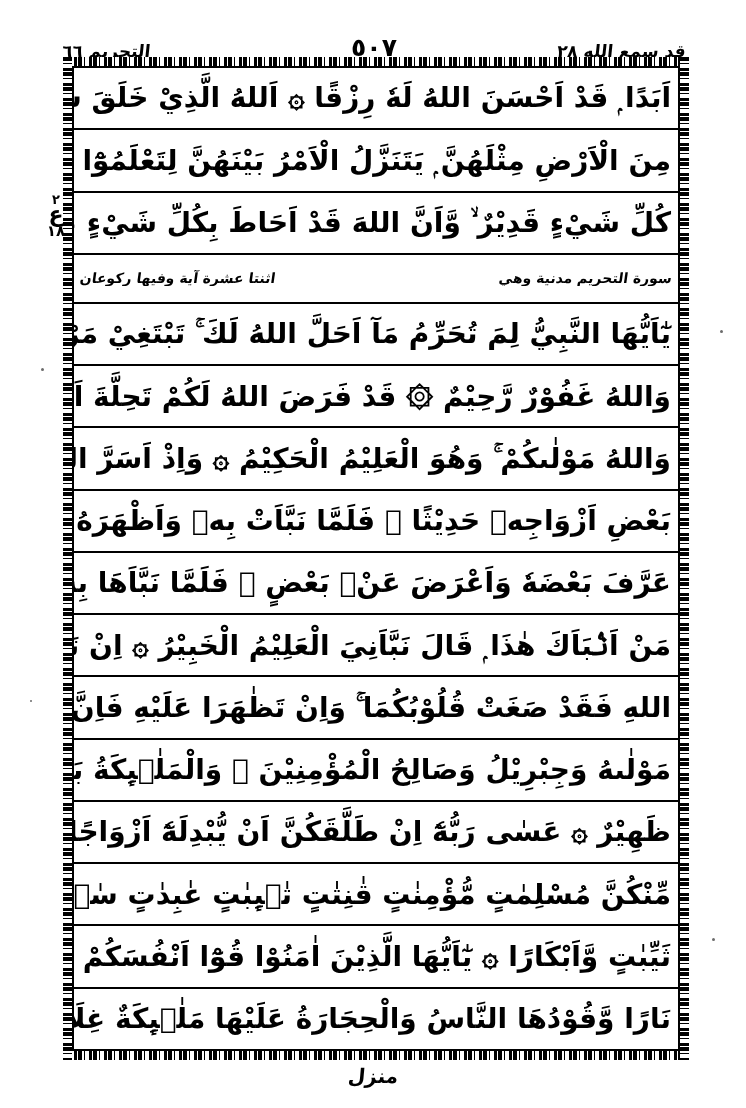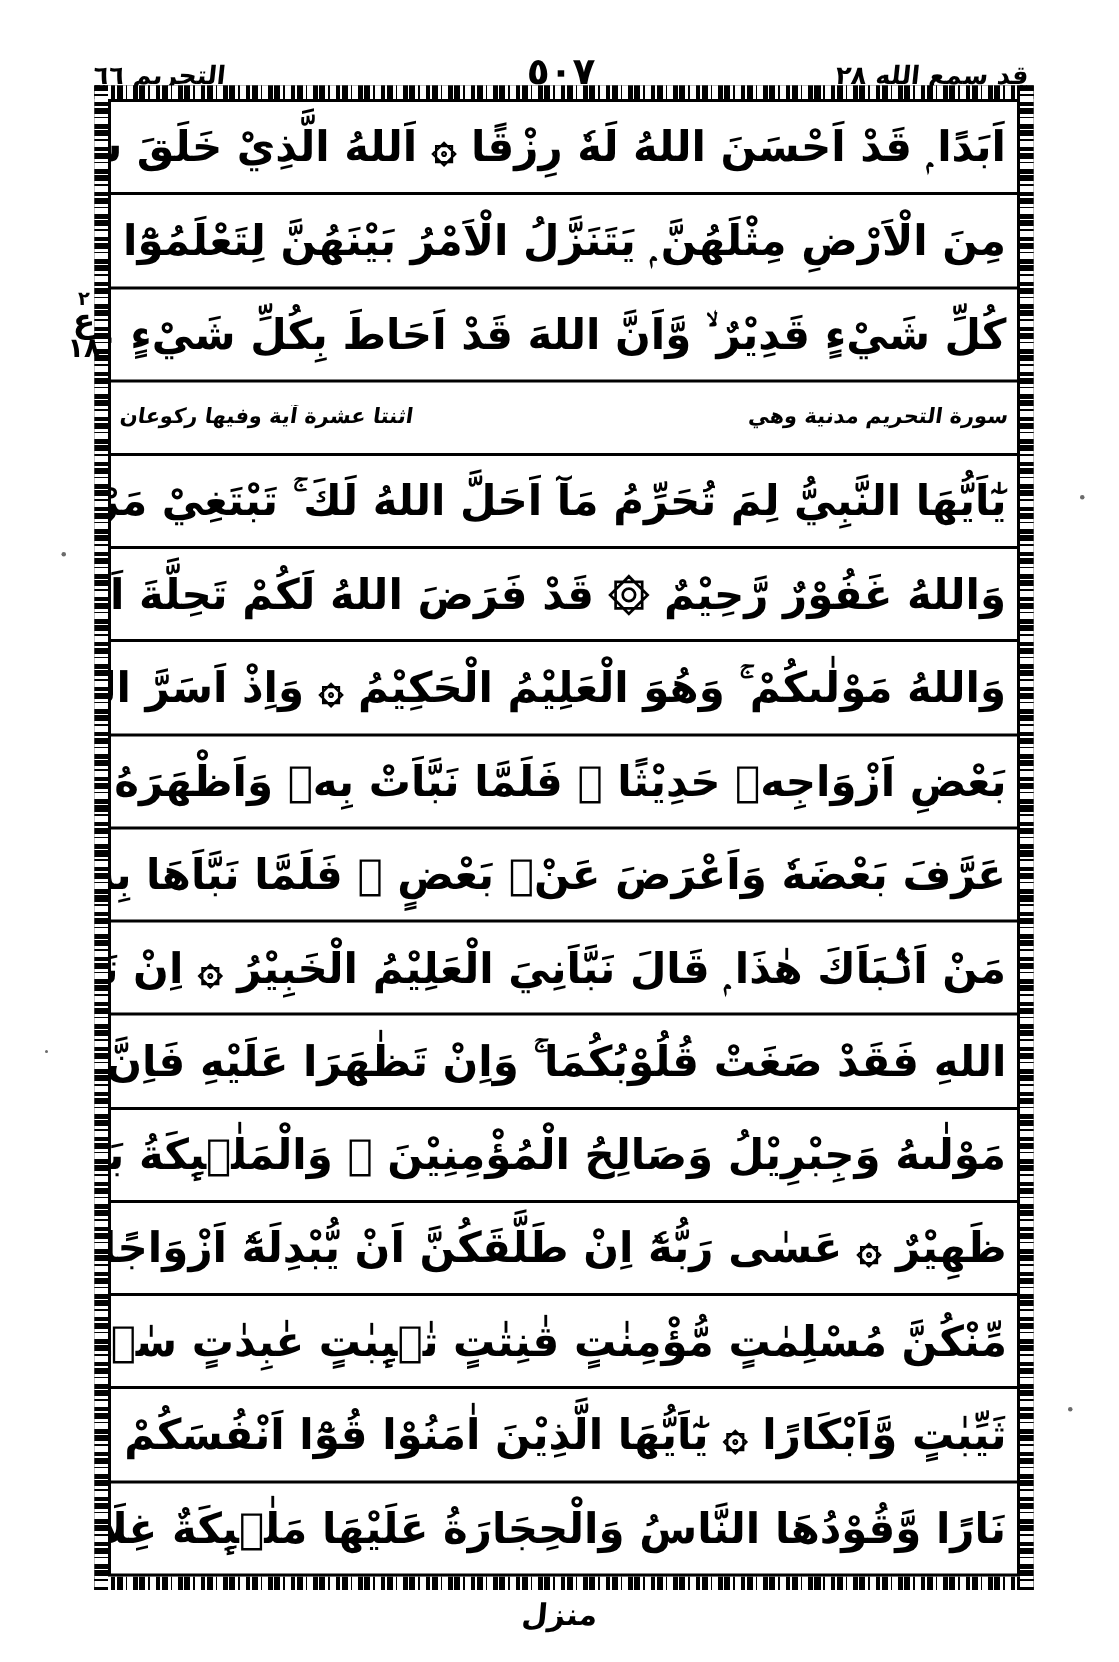--- a/index.html
+++ b/index.html
@@ -152,21 +152,21 @@
     top: 193px;
     width: 24px;
     display: flex;
     flex-direction: column;
     align-items: center;
     line-height: 1.0;
     font-weight: 700;
   }
   .ruku-marker .rk-num  { font-size: 13px; }
   .ruku-marker .rk-ain  { font-size: 22px; margin: -2px 0; }
-  .ruku-marker .rk-ayat { font-size: 18px; }
+  .ruku-marker .rk-ayat { font-size: 15px; }
 
   
   .page-footer {
     position: absolute;
     top: 1066px;
     left: 0;
     width: 746px;
     text-align: center;
   }
   .footer-label {

